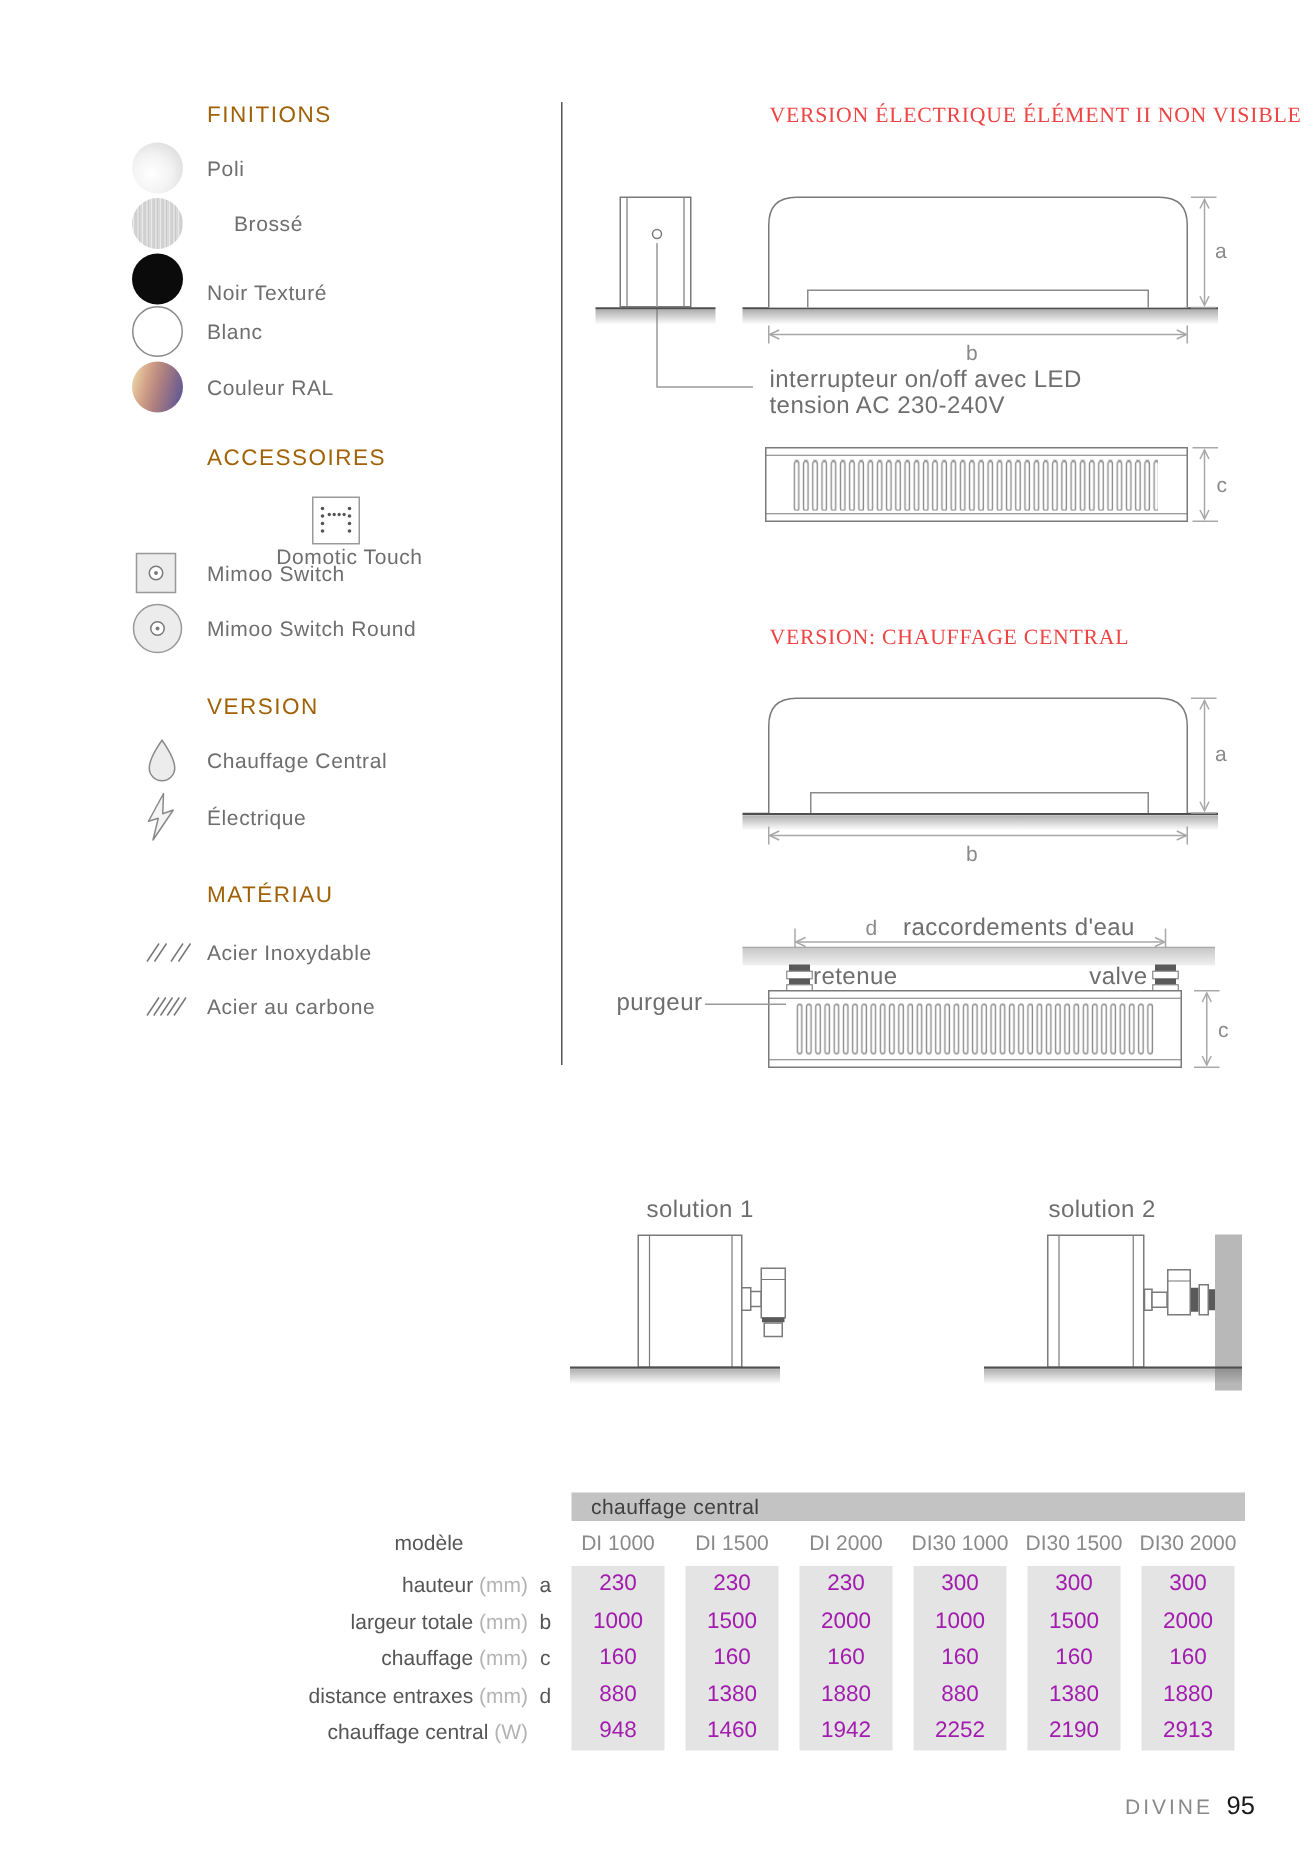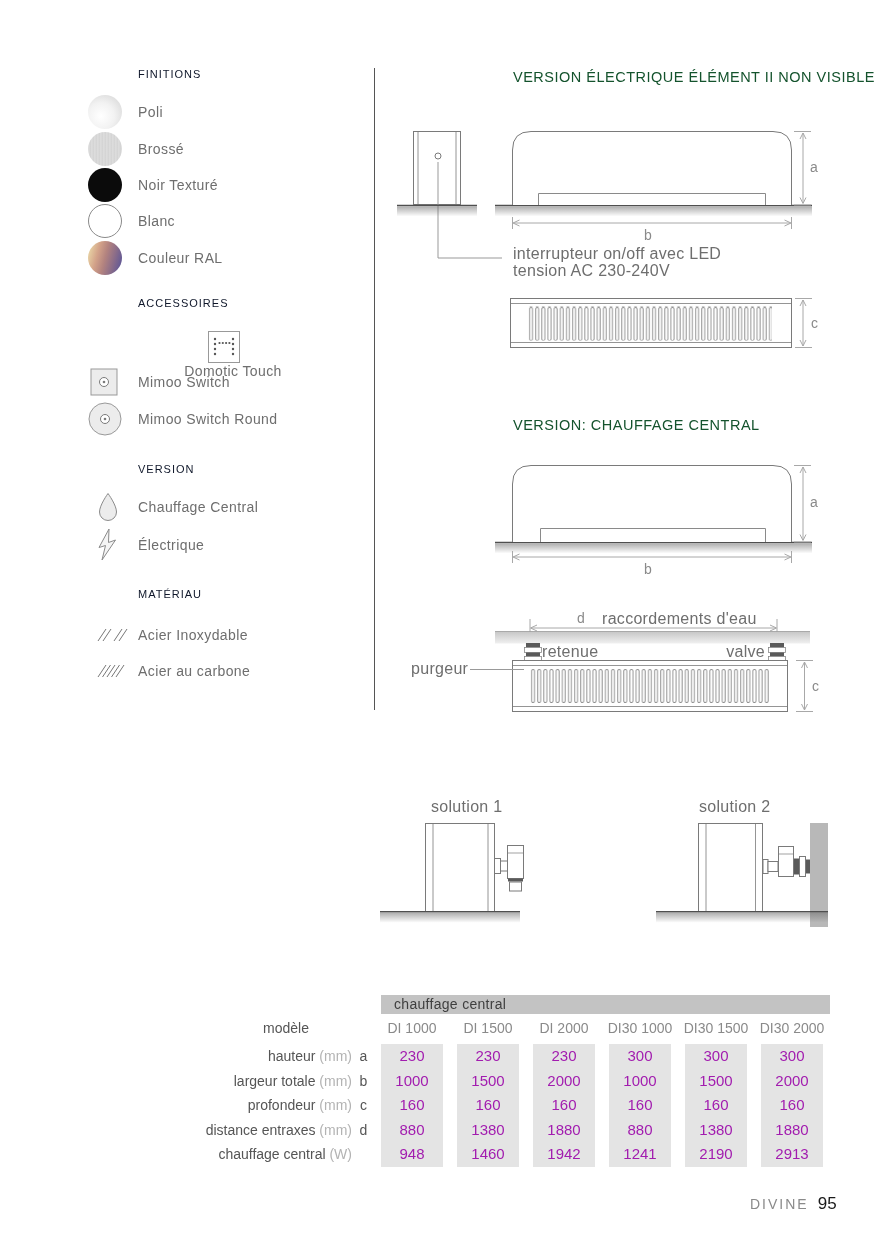--- a/index.html
+++ b/index.html
@@ -1,20 +1,20 @@
 <!DOCTYPE html>
 <html><head>
 <meta charset="utf-8">
 <style>
   html,body{margin:0;padding:0;background:#fff;}
   .page{position:relative;width:875px;height:1241px;background:#fff;overflow:hidden;
         font-family:"Liberation Sans",sans-serif;-webkit-font-smoothing:antialiased;}
   .abs{position:absolute;}
-  .sec-title{font-size:11px;color:#0f172a;letter-spacing:1px;}
-  .gray-heading{font-size:14.5px;color:#14532d;letter-spacing:.5px;}
+  .sec-title{font-size:15px;color:#a16207;letter-spacing:1px;}
+  .gray-heading{font-size:14.5px;color:#ef4444;letter-spacing:.5px;font-family:Liberation Serif, serif;}
   .item-label{font-size:14px;color:#6e6e6e;letter-spacing:.4px;white-space:nowrap;}
   .dim-label{font-size:14px;color:#8a8a8a;}
   .note-text{font-size:16px;color:#6e6e6e;line-height:17px;letter-spacing:.3px;}
   .legend-row{position:absolute;left:88px;display:flex;align-items:center;width:290px;}
   .icon-box{width:50px;display:flex;align-items:center;}
   .swatch{width:34px;height:34px;border-radius:50%;}
   .sw-poli{background:radial-gradient(circle at 38% 62%, #ffffff 0%, #f2f2f2 45%, #dddddd 80%, #d6d6d6 100%);}
   .sw-brosse{background:repeating-linear-gradient(90deg,#cfcfcf 0px,#e9e9e9 1px,#c9c9c9 2px,#e0e0e0 3px);}
   .sw-noir{background:#0b0b0b;}
   .sw-blanc{background:#fff;border:1px solid #8a8a8a;width:32px;height:32px;}
@@ -42,27 +42,27 @@
 <div class="page">
 
   <div class="abs sec-title" style="left:138px;top:68px;">FINITIONS</div>
 
   <div class="legend-row" style="top:94px;height:36px;">
     <span class="icon-box">
         <span class="swatch sw-poli"></span>
       </span>
     <span class="item-label">Poli</span>
   </div>
-  <div class="legend-row" style="top:131px;height:36px;">
+  <div class="legend-row" style="top:131px;height:36px;gap:18px;">
     <span class="icon-box">
         <span class="swatch sw-brosse"></span>
       </span>
     <span class="item-label">Brossé</span>
   </div>
-  <div class="legend-row" style="top:167px;height:36px;">
+  <div class="legend-row" style="top:167px;height:36px;align-items:flex-end;">
     <span class="icon-box">
         <span class="swatch sw-noir"></span>
       </span>
     <span class="item-label">Noir Texturé</span>
   </div>
   <div class="legend-row" style="top:203px;height:36px;">
     <span class="icon-box">
         <span class="swatch sw-blanc"></span>
       </span>
     <span class="item-label">Blanc</span>
@@ -368,21 +368,21 @@
   <div class="col-head" style="left: 202px;">DI 1000</div>
       <div class="col-head" style="left: 278px;">DI 1500</div>
       <div class="col-head" style="left: 354px;">DI 2000</div>
       <div class="col-head" style="left: 430px;">DI30 1000</div>
       <div class="col-head" style="left: 506px;">DI30 1500</div>
       <div class="col-head" style="left: 582px;">DI30 2000</div>
       <div class="row-label" style="top: 54px; line-height: 24.5px; height: 24.5px;"><span>hauteur</span><span class="row-unit"> (mm)</span></div>
       <div class="row-letter" style="top: 54px; line-height: 24.5px; height: 24.5px;">a</div>
       <div class="row-label" style="top: 78.5px; line-height: 24.5px; height: 24.5px;"><span>largeur totale</span><span class="row-unit"> (mm)</span></div>
       <div class="row-letter" style="top: 78.5px; line-height: 24.5px; height: 24.5px;">b</div>
-      <div class="row-label" style="top: 103px; line-height: 24.5px; height: 24.5px;"><span>profondeur</span><span class="row-unit"> (mm)</span></div>
+      <div class="row-label" style="top: 103px; line-height: 24.5px; height: 24.5px;"><span>chauffage</span><span class="row-unit"> (mm)</span></div>
       <div class="row-letter" style="top: 103px; line-height: 24.5px; height: 24.5px;">c</div>
       <div class="row-label" style="top: 127.5px; line-height: 24.5px; height: 24.5px;"><span>distance entraxes</span><span class="row-unit"> (mm)</span></div>
       <div class="row-letter" style="top: 127.5px; line-height: 24.5px; height: 24.5px;">d</div>
       <div class="row-label" style="top: 152px; line-height: 24.5px; height: 24.5px;"><span>chauffage central</span><span class="row-unit"> (W)</span></div>
       <div class="val-col" style="left: 211px;">
         <div class="val-cell">230</div>
         <div class="val-cell">1000</div>
         <div class="val-cell">160</div>
         <div class="val-cell">880</div>
         <div class="val-cell">948</div>
@@ -399,21 +399,21 @@
         <div class="val-cell">2000</div>
         <div class="val-cell">160</div>
         <div class="val-cell">1880</div>
         <div class="val-cell">1942</div>
       </div>
       <div class="val-col" style="left: 439px;">
         <div class="val-cell">300</div>
         <div class="val-cell">1000</div>
         <div class="val-cell">160</div>
         <div class="val-cell">880</div>
-        <div class="val-cell">1241</div>
+        <div class="val-cell">2252</div>
       </div>
       <div class="val-col" style="left: 515px;">
         <div class="val-cell">300</div>
         <div class="val-cell">1500</div>
         <div class="val-cell">160</div>
         <div class="val-cell">1380</div>
         <div class="val-cell">2190</div>
       </div>
       <div class="val-col" style="left: 591px;">
         <div class="val-cell">300</div>

